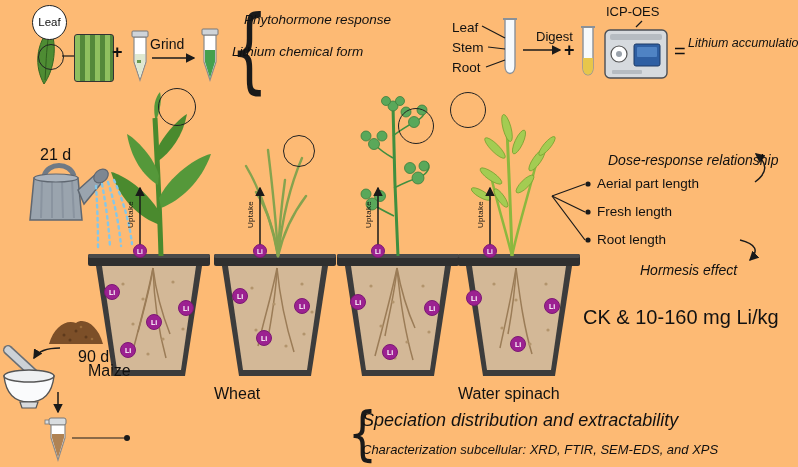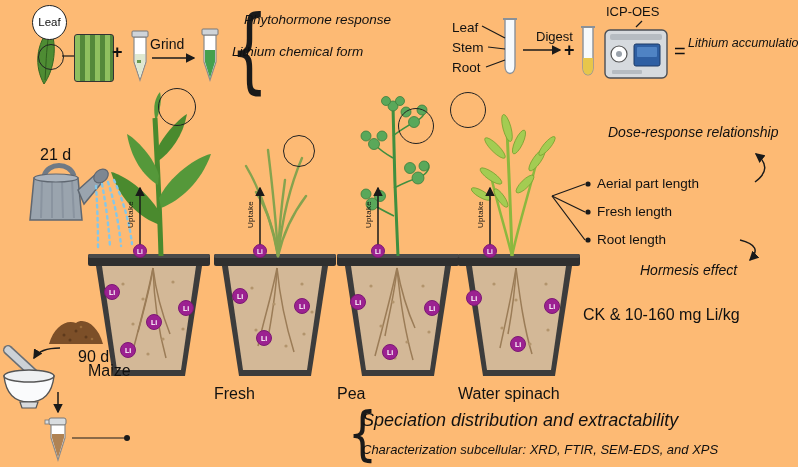--- a/index.html
+++ b/index.html
@@ -357,27 +357,26 @@
   <div class="txt it" style="left:688px;top:36px;font-size:12.5px">Lithium accumulation in</div>
 
   <div class="txt" style="left:40px;top:146px;font-size:16px">21 d</div>
 
   <div class="uptake" style="left:108px;top:210px">Uptake</div>
   <div class="uptake" style="left:228px;top:210px">Uptake</div>
   <div class="uptake" style="left:346px;top:210px">Uptake</div>
   <div class="uptake" style="left:458px;top:210px">Uptake</div>
 
   <div class="txt ctr" style="left:88px;top:362px;width:122px;font-size:16px">Maize</div>
-  <div class="txt ctr" style="left:214px;top:385px;width:122px;font-size:16px">Fresh</div>
-  <div class="txt ctr" style="left:337px;top:385px;width:122px;font-size:16px">Pea</div>
+  <div class="txt ctr" style="left:214px;top:385px;width:122px;font-size:16px">Wheat</div>
   <div class="txt ctr" style="left:458px;top:385px;width:122px;font-size:16px">Water spinach</div>
 
-  <div class="txt" style="left:583px;top:306px;font-size:16px">CK &amp; 10-160 mg Li/kg</div>
-
-  <div class="txt it" style="left:608px;top:124px;font-size:14px">Dose-response relationship</div>
+  <div class="txt" style="left:583px;top:306px;font-size:20px">CK &amp; 10-160 mg Li/kg</div>
+
+  <div class="txt it" style="left:608px;top:152px;font-size:14px">Dose-response relationship</div>
   <div class="txt" style="left:597px;top:176px;font-size:13.5px">Aerial part length</div>
   <div class="txt" style="left:597px;top:204px;font-size:13.5px">Fresh length</div>
   <div class="txt" style="left:597px;top:232px;font-size:13.5px">Root length</div>
   <div class="txt it" style="left:640px;top:262px;font-size:14px">Hormesis effect</div>
 
   <div class="txt" style="left:78px;top:348px;font-size:16px">90 d</div>
   <div class="brace" style="left:344px;top:403px;font-size:58px;line-height:62px;transform:scaleX(0.8)">{</div>
   <div class="txt it" style="left:362px;top:410px;font-size:18px">Speciation distribution and extractability</div>
   <div class="txt it" style="left:362px;top:443px;font-size:13px">Characterization subcellular: XRD, FTIR, SEM-EDS, and XPS</div>
 

